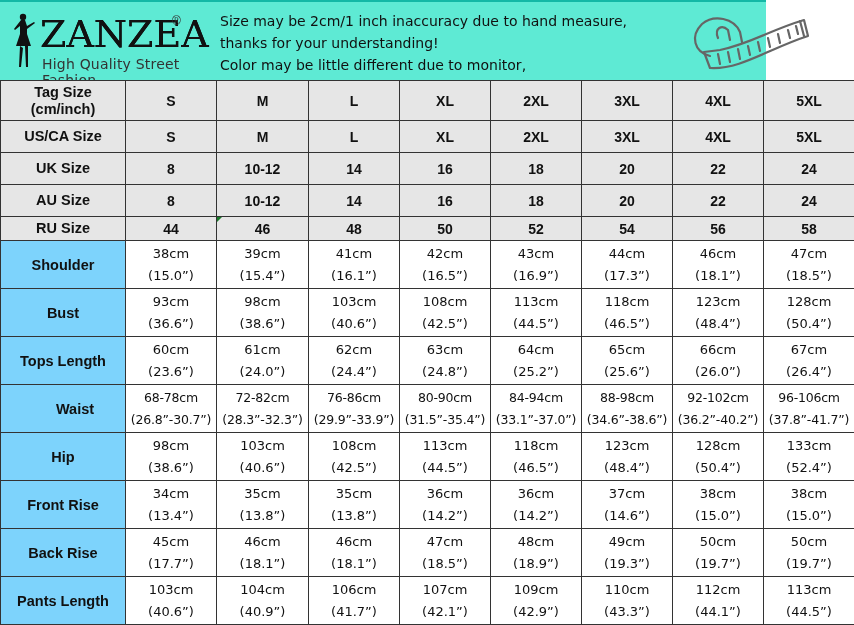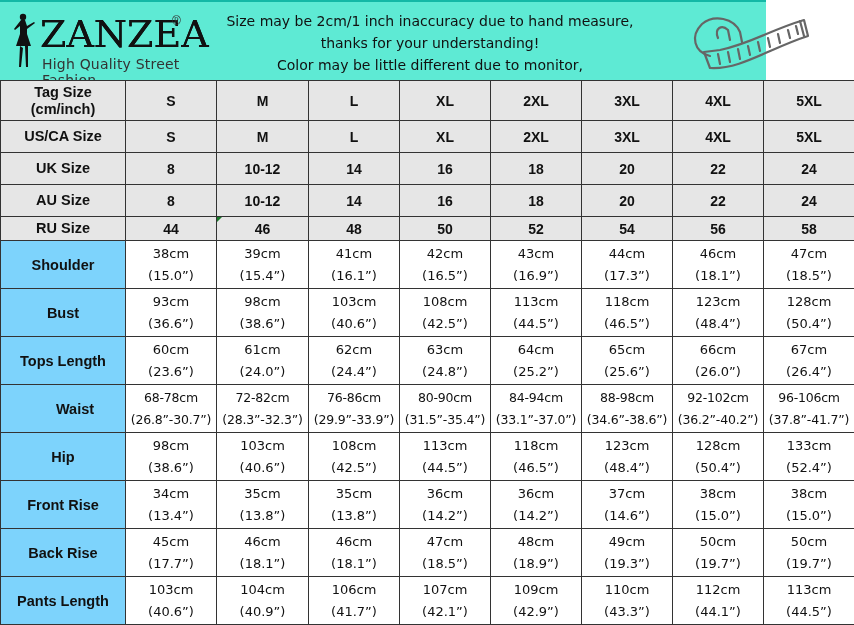--- a/index.html
+++ b/index.html
@@ -19,21 +19,21 @@
       text-shadow: 0 0 0 #000;
     }
     .logo-reg { position: absolute; left: 164px; top: 6px; font-size: 12px; color: #333; }
     .logo-tag {
       position: absolute; left: 34px; top: 48px;
       font-family: "DejaVu Sans", sans-serif; font-size: 14px; color: #333; letter-spacing: 0.2px;
     }
 
     .notice {
       position: absolute; left: 220px; top: 8px; width: 420px;
-      text-align: center; font-family: "DejaVu Sans", sans-serif;
+      text-align: left; font-family: "DejaVu Sans", sans-serif;
       font-size: 14px; line-height: 22px; color: #111;
     }
     .tape { position: absolute; left: 680px; top: 6px; width: 140px; height: 68px; }
 
     table.chart {
       position: absolute; left: 0; top: 80px; width: 854px; height: 545px;
       border-collapse: collapse; table-layout: fixed;
     }
     table.chart td {
       border: 1.5px solid #333; text-align: center; vertical-align: middle;

